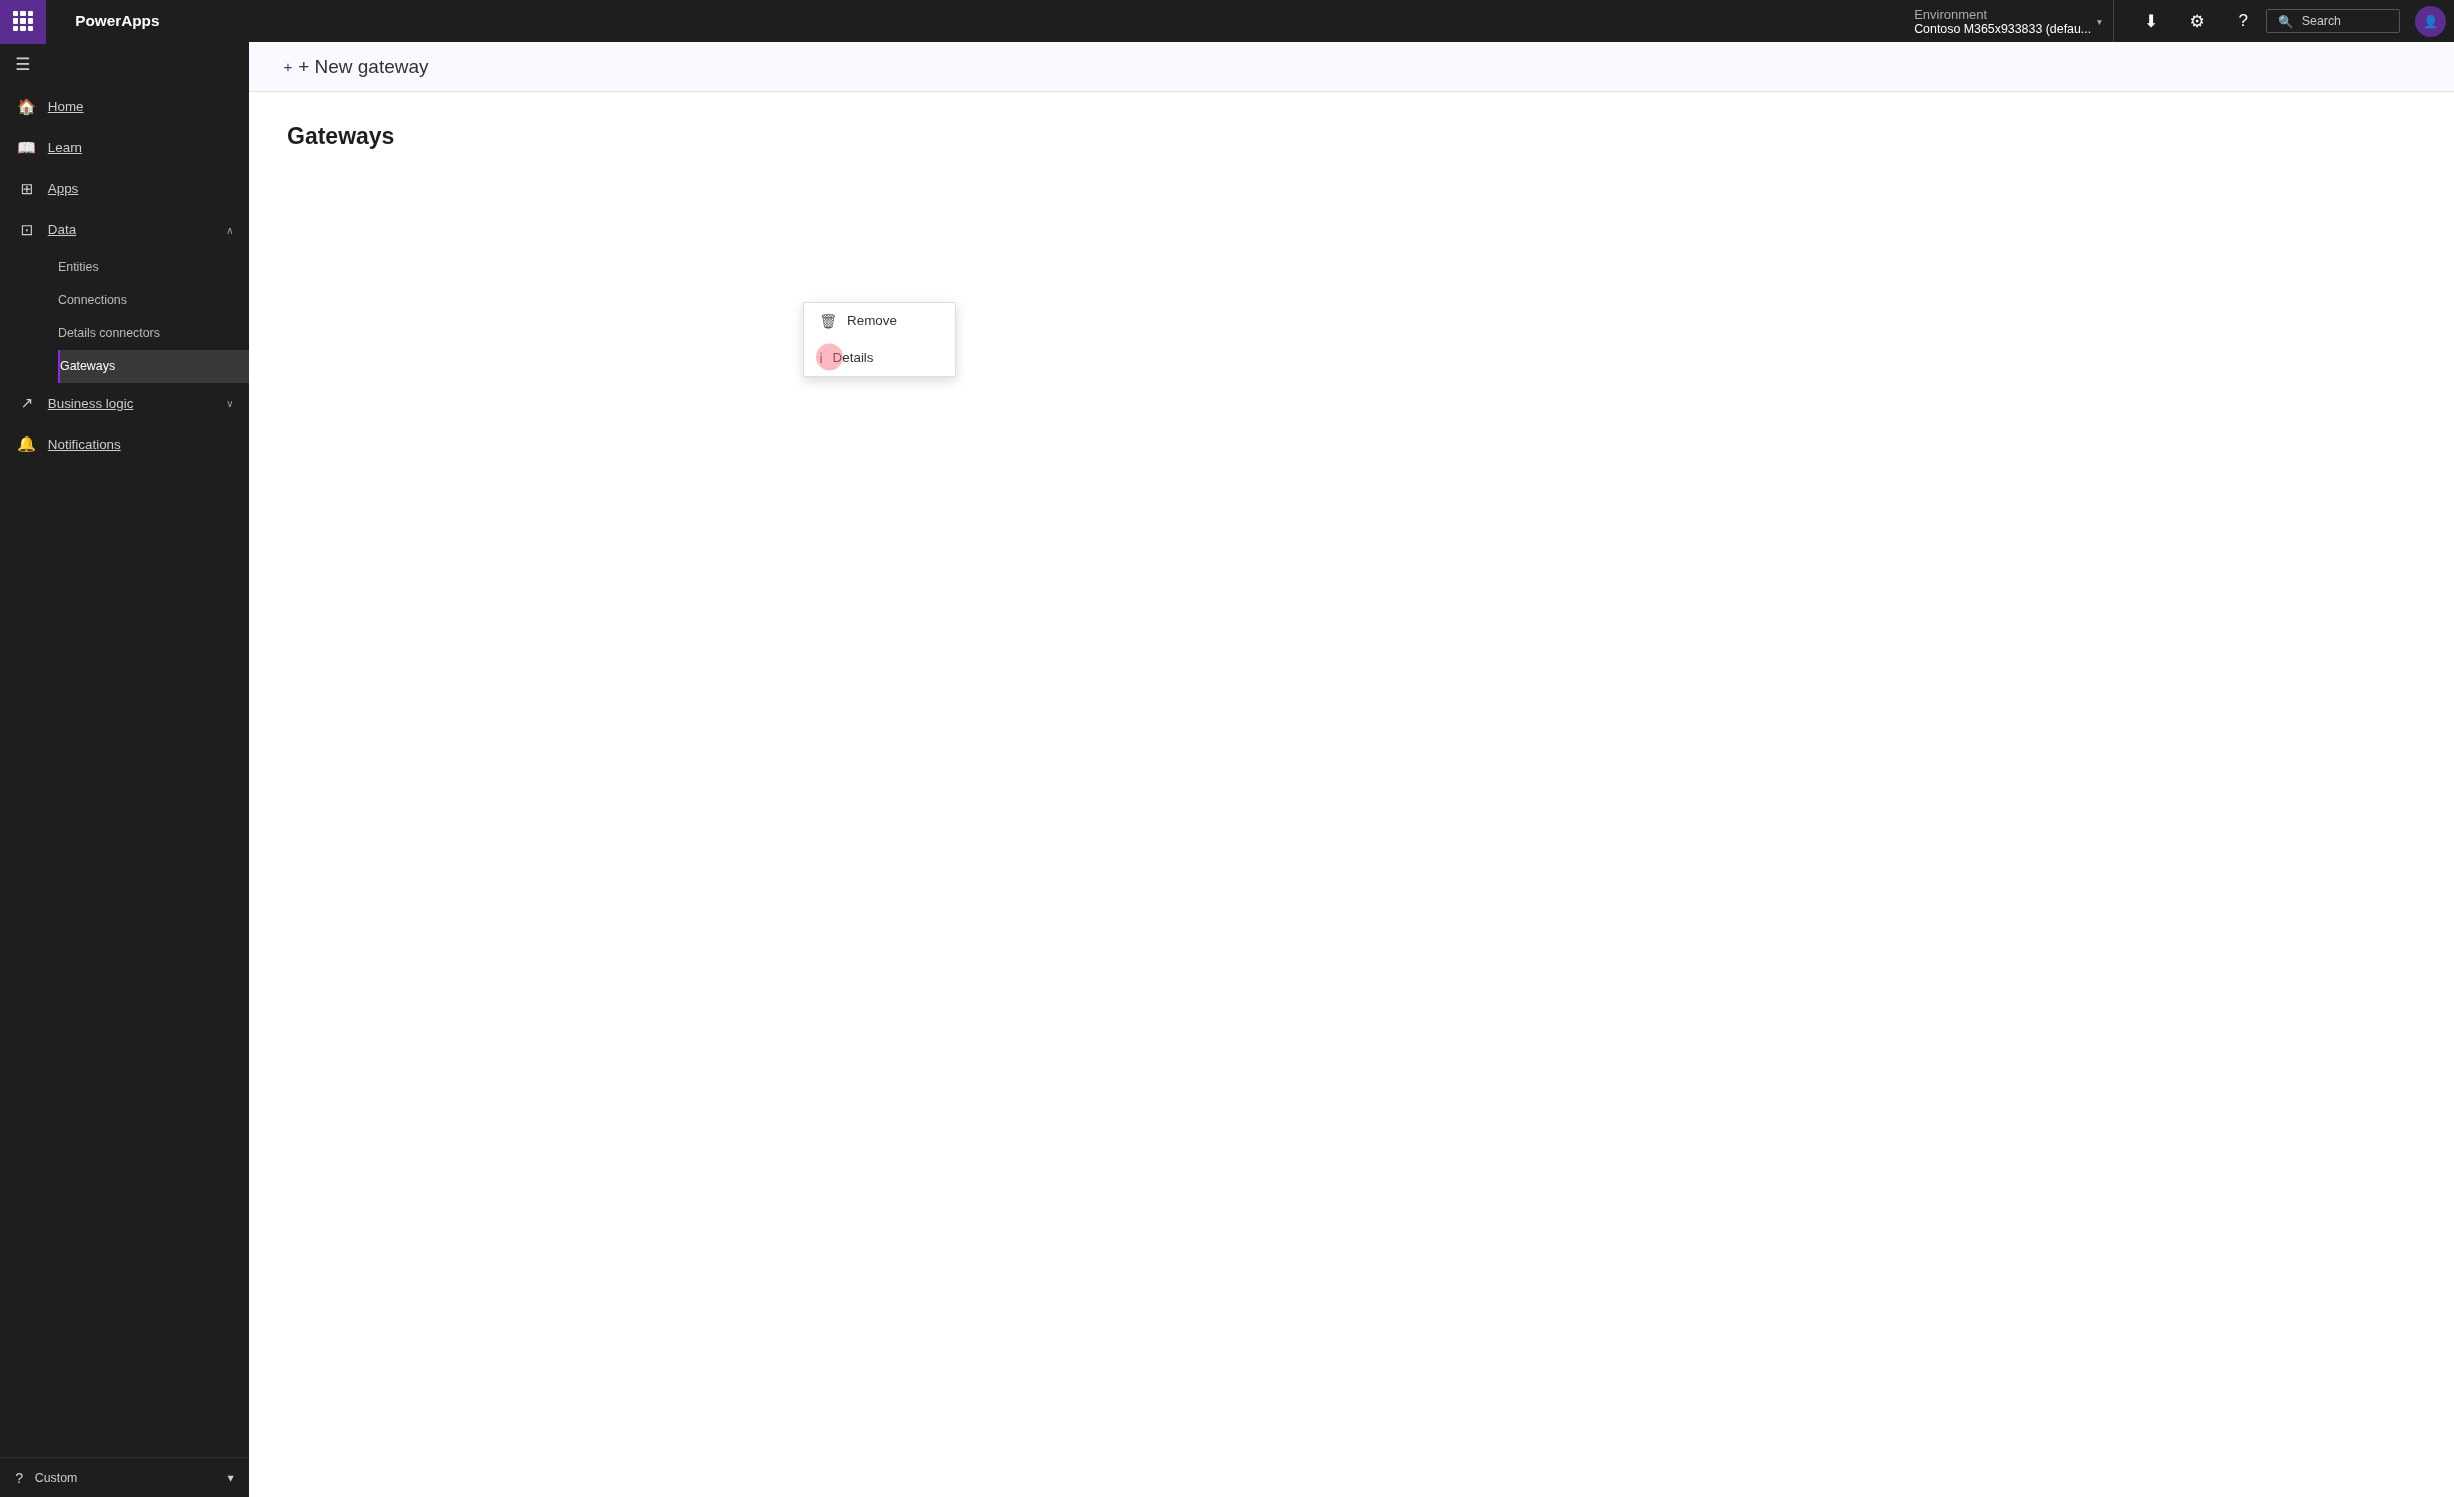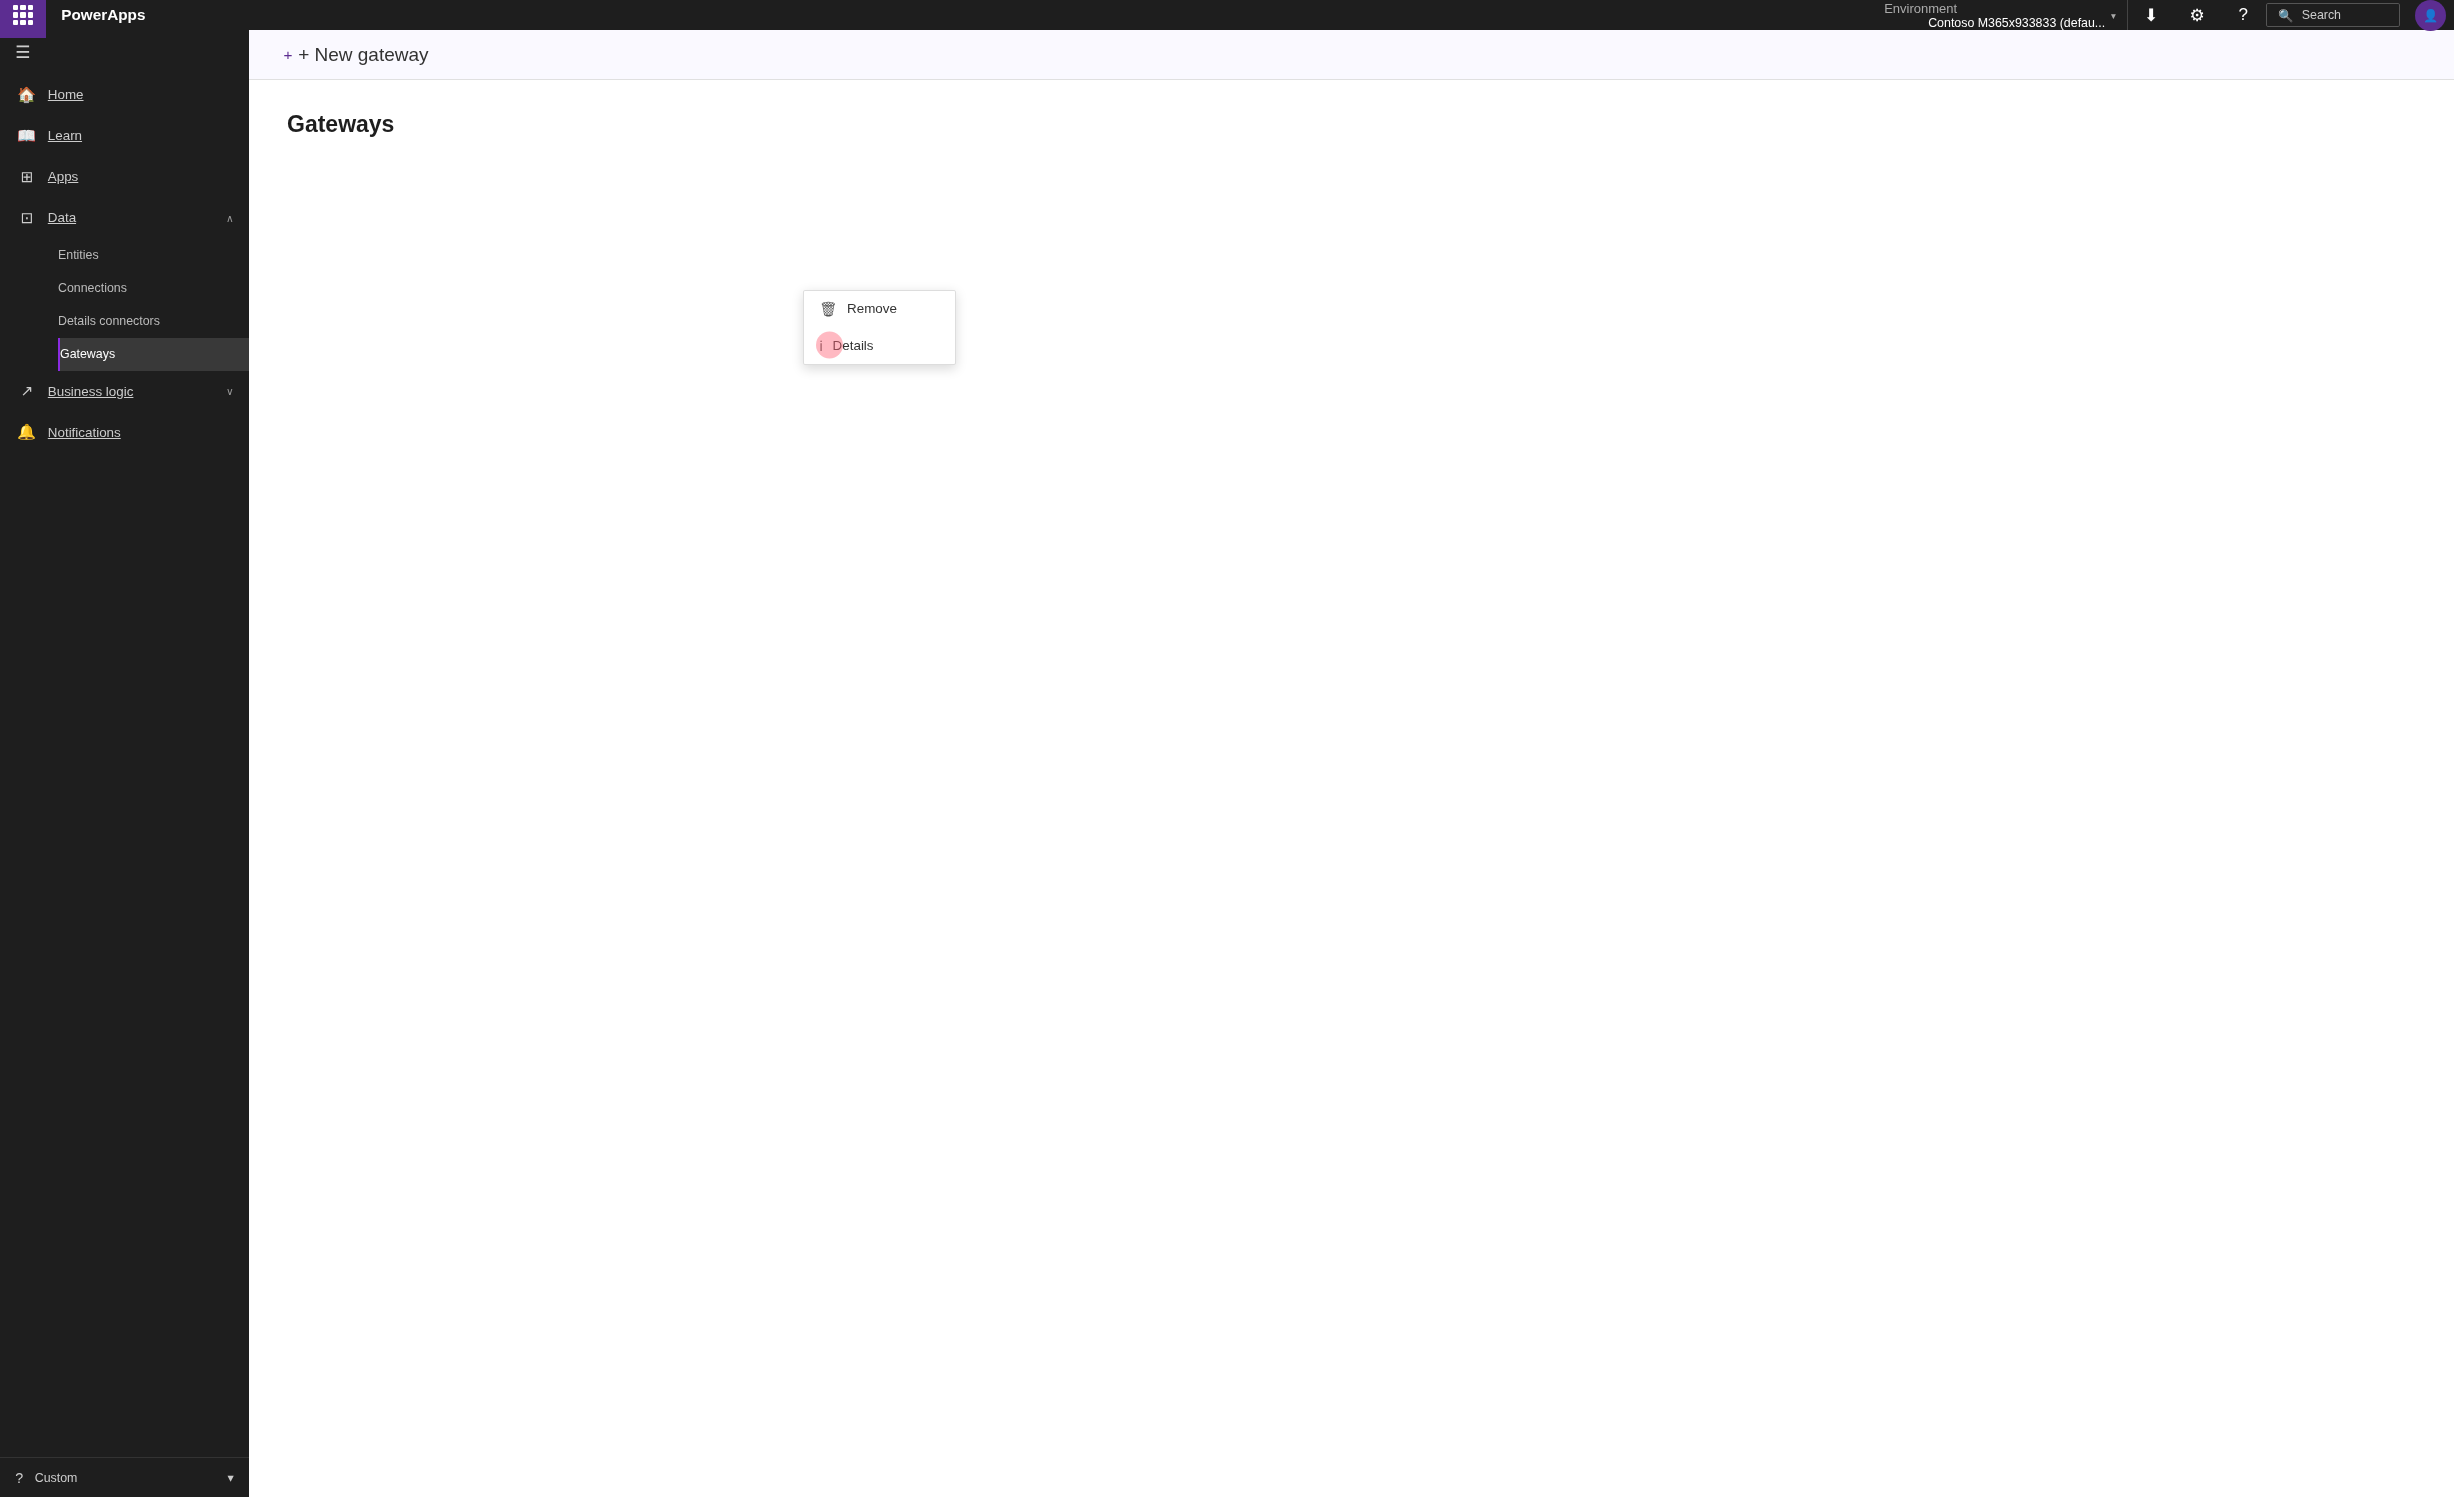--- a/index.html
+++ b/index.html
@@ -3,24 +3,25 @@
   <meta charset="utf-8">
   <style>
     * { box-sizing: border-box; margin: 0; padding: 0; }
     body { font-family: 'Segoe UI', sans-serif; display: flex; flex-direction: column; height: 100vh; overflow: hidden; background: #fff; }
 
     
     .topbar {
       display: flex;
       align-items: center;
       background: #1e1e1e;
-      height: 30px;
+      height: 42px;
       flex-shrink: 0;
       color: #fff;
       z-index: 100;
+      gap: 14px;
     }
     .topbar-waffle {
       width: 46px;
       height: 46px;
       display: flex; align-items: center; justify-content: center;
       background: #5c2d91;
       cursor: pointer;
       flex-shrink: 0;
     }
     .waffle-icon {
@@ -41,21 +42,21 @@
     .topbar-env {
       display: flex; align-items: center;
       padding: 0 11.5px;
       cursor: pointer;
       font-size: 11.5px;
       color: #fff;
       border-right: 1px solid #444;
       height: 100%;
     }
     .topbar-env-label { font-size: 13px; color: #aaa; display: block; }
-    .topbar-env-name { font-size: 12.4px; color: #fff; margin-left: 44px; }
+    .topbar-env-name { font-size: 12.4px; color: #fff; }
     .topbar-env-chevron { margin-left: 5.7px; color: #aaa; font-size: 9.6px; }
     .topbar-icons {
       display: flex; align-items: center;
     }
     .topbar-icon-btn {
       width: 46px; height: 46px;
       display: flex; align-items: center; justify-content: center;
       cursor: pointer; color: #fff; font-size: 17px;
     }
     .topbar-avatar {

